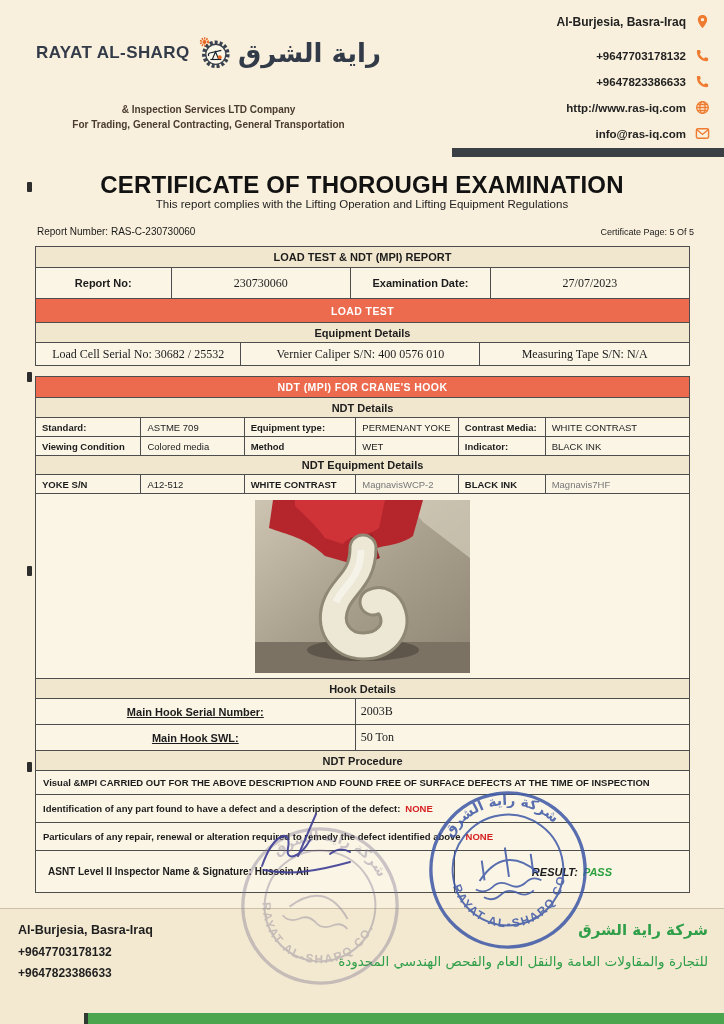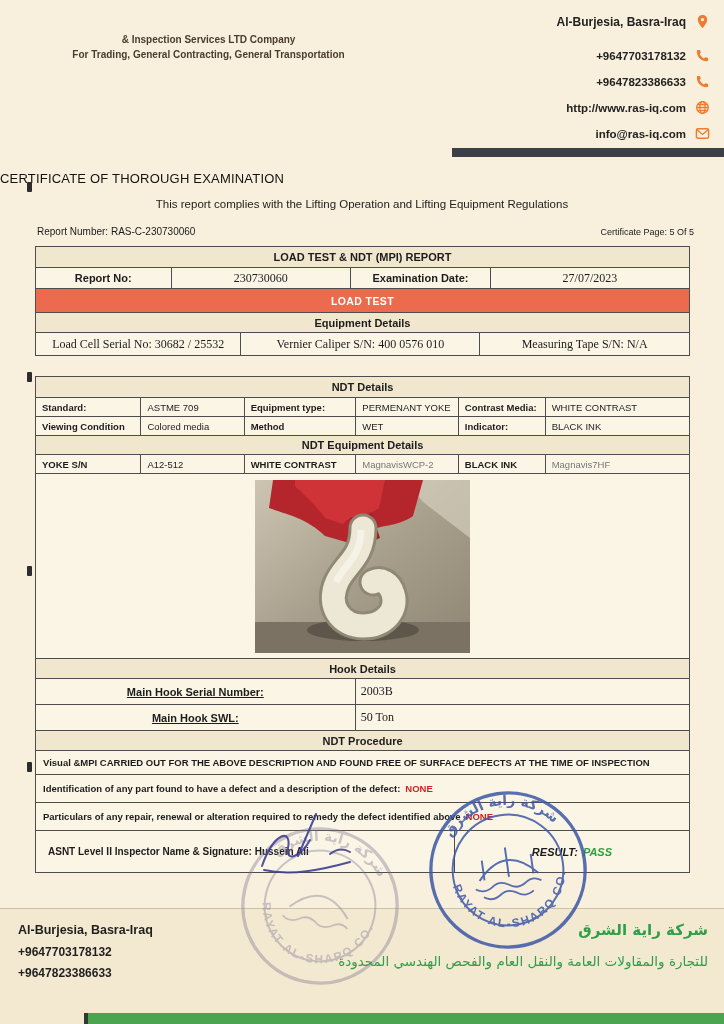--- a/index.html
+++ b/index.html
@@ -17,21 +17,21 @@
   .company-en { font-size:17px; font-weight:bold; color:#333b49; letter-spacing:.4px; white-space:nowrap; }
   .company-ar { font-size:26px; font-weight:bold; color:#333b49; white-space:nowrap; }
   .tagline { margin-top:14px; text-align:center; font-size:10px; font-weight:bold; color:#4a3c30; line-height:1.5; }
   .contacts { position:absolute; right:14px; top:14px; width:230px; }
   .contact-row { display:flex; align-items:center; justify-content:flex-end; gap:9px; margin-bottom:11px; font-size:11.5px; font-weight:bold; color:#222; }
   .contact-row.addr { font-size:12px; margin-bottom:19px; }
   .cicon { width:15px; height:15px; flex:0 0 auto; }
   .dark-bar { position:absolute; top:148px; left:452px; right:0; height:9px; background:#3a4045; }
 
   
-  .title { position:absolute; top:171px; left:0; right:0; font-size:13px; font-weight:normal; color:#121212; letter-spacing:.2px; }
+  .title { position:absolute; top:171px; left:0; right:0; text-align:center; font-size:24px; font-weight:bold; color:#121212; letter-spacing:.2px; }
   .subtitle { position:absolute; top:198px; left:0; right:0; text-align:center; font-size:11.5px; color:#222; }
   .meta { position:absolute; top:226px; left:37px; right:30px; display:flex; justify-content:space-between; align-items:flex-end; }
   .meta-left { font-size:10px; color:#1a1a1a; }
   .meta-right { font-size:9px; color:#1a1a1a; }
 
   
   .tbl { position:absolute; left:35px; width:655px; border:1px solid #4d4d4d; background:#fbf5e6; z-index:2; }
   .row { display:grid; border-top:1px solid #4d4d4d; }
   .tbl .row:first-child { border-top:none; }
   .row > div { border-left:1px solid #4d4d4d; display:flex; align-items:center; justify-content:center; padding:0 5px; min-width:0; }
@@ -46,21 +46,21 @@
   .u { text-decoration:underline; }
   .red { color:#d61f1f; font-weight:bold; }
   .green { color:#2ba03c; font-weight:bold; }
 
   .g4 { grid-template-columns:20.6% 27.5% 21.4% 30.5%; }
   .g3 { grid-template-columns:31.3% 36.6% 32.1%; }
   .g6 { grid-template-columns:16% 15.8% 17.1% 15.7% 13.3% 22.1%; }
   .g2h { grid-template-columns:48.8% 51.2%; }
   .g2i { grid-template-columns:64% 36%; }
 
-  .h18{height:24px}.h19{height:19px}.h20{height:20px}.h21{height:21px}.h23{height:23px}
+  .h18{height:24px}.h19{height:19px}.h20{height:20px}.h21{height:31px}.h23{height:23px}
   .h24{height:24px}.h26{height:26px}.h28{height:28px}.h42{height:42px}.h185{height:185px}
 
   .g6 > div { justify-content:flex-start; padding-left:6px; font-size:9.5px; }
   .proc { font-size:9.5px; font-weight:bold; }
   .proc > div { justify-content:flex-start; padding-left:7px; gap:5px; }
 
   
   .stamp { position:absolute; z-index:7; }
   .stamp-blue { left:424px; top:786px; width:168px; height:168px; transform:rotate(-8deg); opacity:.85; }
   .stamp-gray { left:236px; top:822px; width:168px; height:168px; transform:rotate(12deg); opacity:.38; z-index:6; }
@@ -78,20 +78,39 @@
   .green-bar { position:absolute; left:88px; right:0; bottom:0; height:11px; background:#4aa54e; }
   .green-bar-end { position:absolute; left:84px; bottom:0; width:10px; height:11px; background:#2f3a33; }
   .scan-mark { position:absolute; left:27px; width:5px; height:10px; background:#2d2d2d; border-radius:1px; z-index:4; }
 </style>
 </head>
 <body>
 
 <div class="page">
 
   <div class="logo-area">
+    <div class="logo-row">
+      <div class="company-en">RAYAT AL-SHARQ</div>
+      <svg class="logo-gear" width="72" height="70" viewBox="0 0 100 100">
+        <g transform="translate(20,16)">
+          <circle r="11" fill="none" stroke="#e9641f" stroke-width="7" stroke-dasharray="4 3"></circle>
+          <circle r="6" fill="#e9641f"></circle>
+        </g>
+        <circle cx="55" cy="54" r="36" fill="none" stroke="#39424e" stroke-width="13" stroke-dasharray="9 6"></circle>
+        <circle cx="55" cy="54" r="31" fill="#fdf7e8" stroke="#39424e" stroke-width="4"></circle>
+        <g stroke="#16212e" stroke-width="3.5" fill="none">
+          <path d="M44 70 L54 46 L64 70"></path>
+          <path d="M36 50 L72 42"></path>
+          <path d="M36 50 q-6 3 -3 9"></path>
+          <path d="M38 70 h34"></path>
+        </g>
+        <circle cx="67" cy="63" r="6" fill="#e9641f"></circle>
+      </svg>
+      <div class="company-ar ar">راية الشرق</div>
+    </div>
     <div class="tagline">
       <div>&amp; Inspection Services LTD Company</div>
       <div>For Trading, General Contracting, General Transportation</div>
     </div>
   </div>
 
   <div class="contacts">
     <div class="contact-row addr">
       <span>Al-Burjesia, Basra-Iraq</span>
       <svg class="cicon" viewBox="0 0 16 16">
@@ -158,20 +177,23 @@
         <div>Equipment Details</div>
       </div>
     <div class="row g3 h23">
       <div class="serif">Load Cell Serial No: 30682 / 25532</div>
       <div class="serif">Vernier Caliper S/N: 400 0576 010</div>
       <div class="serif">Measuring Tape S/N: N/A</div>
     </div>
   </div>
 
   <div class="tbl" style="top:376px">
+    <div class="row orange h20">
+        <div>NDT (MPI) FOR CRANE'S HOOK</div>
+      </div>
     <div class="row hdr h20">
         <div>NDT Details</div>
       </div>
 
     <div class="row g6 h19">
       <div class="b">Standard:</div>
       <div>ASTME 709</div>
       <div class="b">Equipment type:</div>
       <div>PERMENANT YOKE</div>
       <div class="b">Contrast Media:</div>

